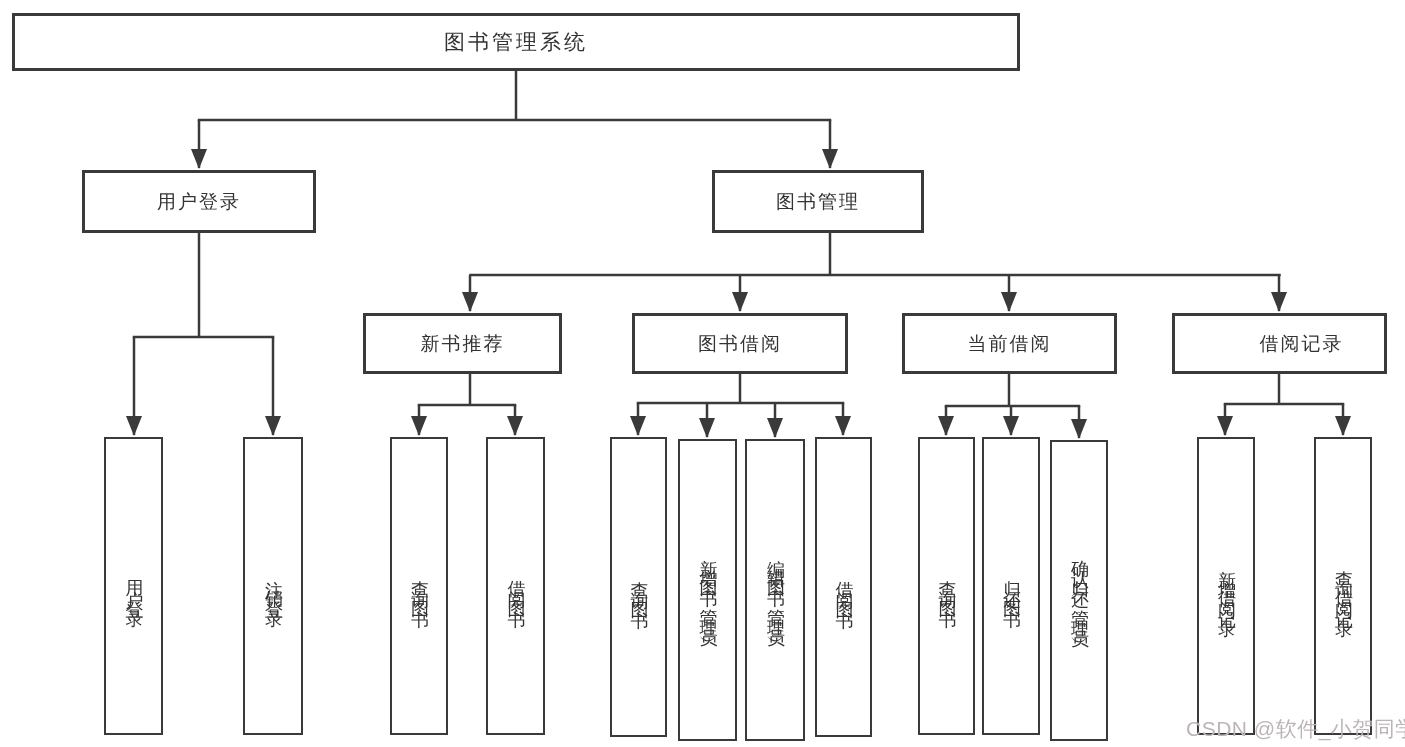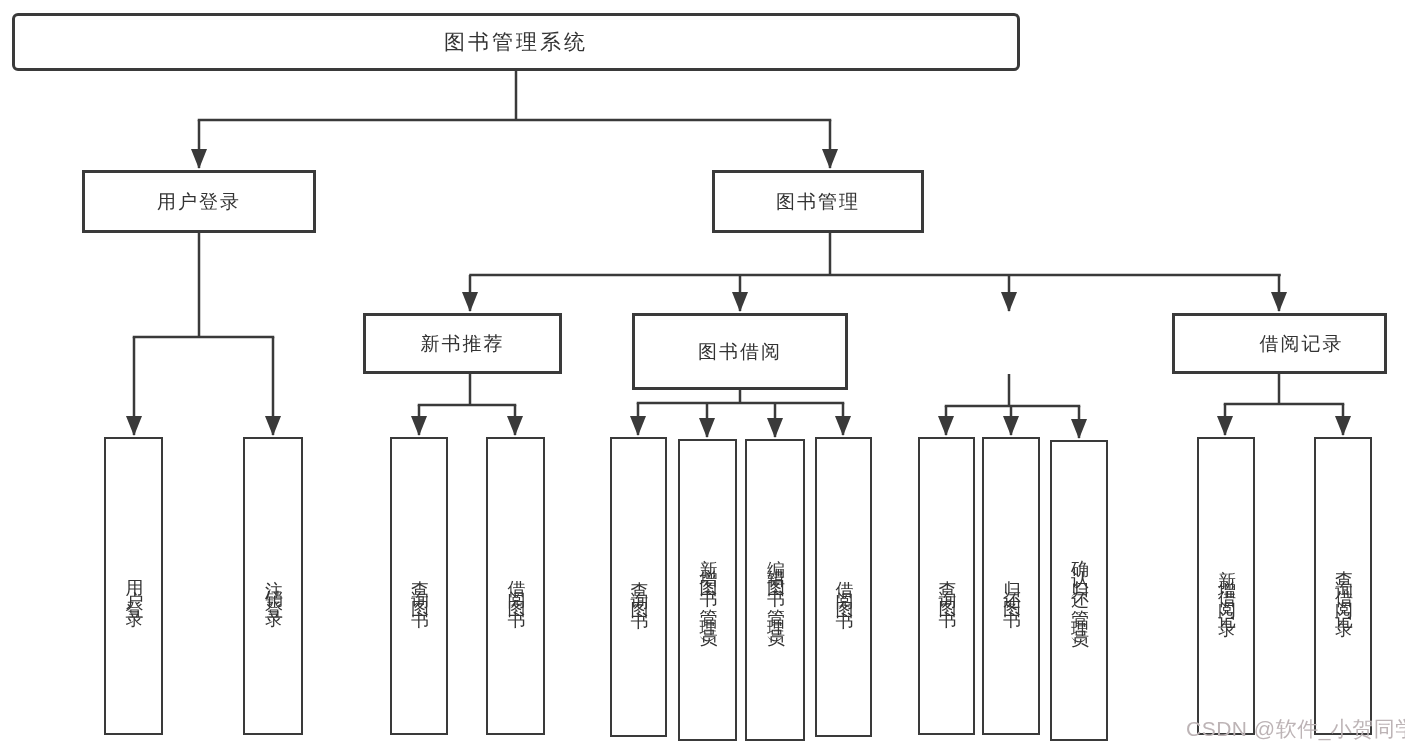--- a/index.html
+++ b/index.html
@@ -6,33 +6,33 @@
   .stage{
     position:relative;width:1405px;height:747px;background:#ffffff;
     font-family:"Liberation Sans",sans-serif;overflow:hidden;color:#333333;
   }
   .wires{position:absolute;left:0;top:0;}
   .node{
     position:absolute;box-sizing:border-box;border:3px solid #3a3a3a;background:#ffffff;
     display:flex;align-items:center;justify-content:center;text-align:center;
   }
   .h{font-size:19px;letter-spacing:2px;}
-  .root-node{font-size:21px;letter-spacing:3px;border-radius:6px;}
+  .root-node{font-size:21px;letter-spacing:3px;}
   .v{
     writing-mode:vertical-lr;text-orientation:mixed;
     font-size:18px;letter-spacing:10px;line-height:1.1;border-width:2.5px;
   }
   
   .n-root{left:12px;top:13px;width:1008px;height:58px;}
   
   .n-userlogin{left:82px;top:170px;width:234px;height:63px;}
   .n-bookmgmt{left:712px;top:170px;width:212px;height:63px;}
   
   .n-rec{left:363px;top:313px;width:199px;height:61px;}
-  .n-bor{left:632px;top:313px;width:216px;height:77px;}
+  .n-bor{left:632px;top:313px;width:216px;height:61px;}
   .n-cur{left:902px;top:313px;width:215px;height:61px;}
   .n-log{left:1172px;top:313px;width:215px;height:61px;padding-left:44px;}
   
   .l-ulogin{left:104px;top:437px;width:59px;height:298px;}
   .l-ulogout{left:243px;top:437px;width:60px;height:298px;}
   .l-recq{left:390px;top:437px;width:58px;height:298px;}
   .l-recb{left:486px;top:437px;width:59px;height:298px;}
   .l-borq{left:610px;top:437px;width:57px;height:300px;}
   .l-boradd{left:678px;top:439px;width:59px;height:302px;}
   .l-boredit{left:745px;top:439px;width:60px;height:302px;}
@@ -102,20 +102,21 @@
     </g>
   </svg>
 
   <div class="node h root-node n-root">图书管理系统</div>
 
   <div class="node h n-userlogin">用户登录</div>
   <div class="node h n-bookmgmt">图书管理</div>
 
   <div class="node h n-rec">新书推荐</div>
   <div class="node h n-bor">图书借阅</div>
+  <div class="node h n-cur">当前借阅</div>
   <div class="node h n-log">借阅记录</div>
 
   <div class="node v l-ulogin">用户登录</div>
   <div class="node v l-ulogout">注销登录</div>
 
   <div class="node v l-recq">查询图书</div>
   <div class="node v l-recb">借阅图书</div>
 
   <div class="node v l-borq">查询图书</div>
   <div class="node v l-boradd">新增图书（管理员）</div>

